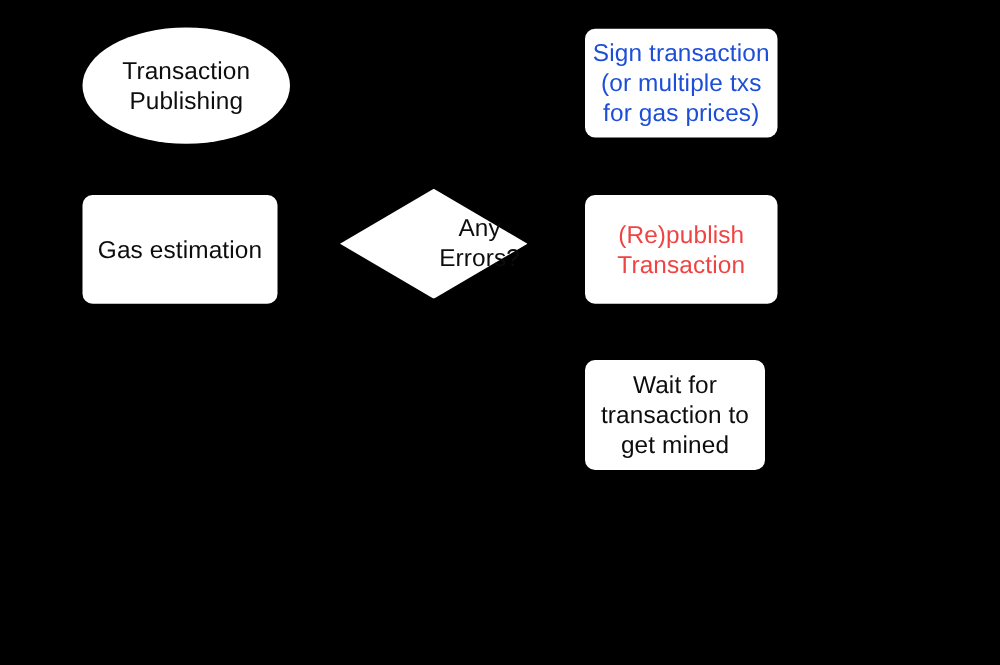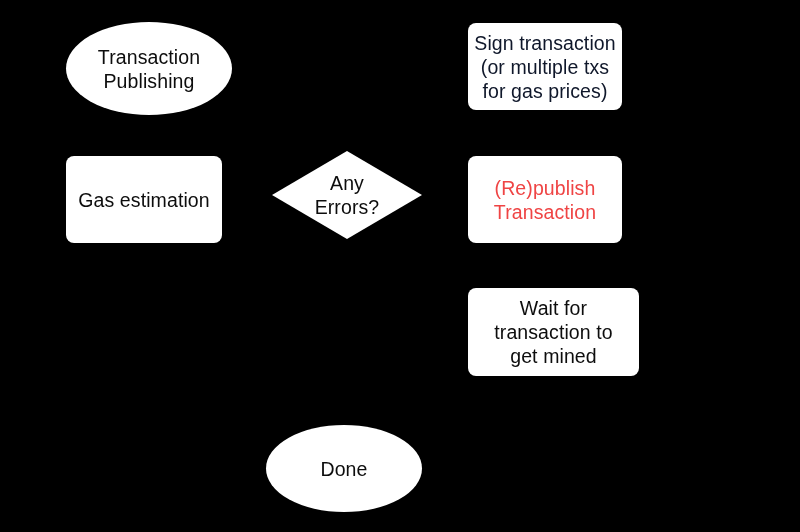--- a/index.html
+++ b/index.html
@@ -56,25 +56,24 @@
   .terminator .term-label {
     padding: 0 6px;
   }
 </style>
 </head>
 <body>
 
 <div id="canvas" style="width: 800px; height: 532px; background: rgb(0, 0, 0); margin-left: 44px;">
     <div class="node terminator" style="left: 22px; top: 22px; width: 166px; height: 93px; background: rgb(255, 255, 255); color: rgb(13, 13, 13);"><span class="term-label">Transaction
 Publishing</span></div>
-    <div class="node process" style="left: 424px; top: 23px; width: 154px; height: 87px; background: rgb(255, 255, 255); color: #0f172a;"><span class="proc-label">Sign transaction
+    <div class="node process" style="left: 424px; top: 23px; width: 154px; height: 87px; background: rgb(255, 255, 255); color: #1d4ed8;"><span class="proc-label">Sign transaction
 (or multiple txs
 for gas prices)</span></div>
     <div class="node process" style="left: 22px; top: 156px; width: 156px; height: 87px; background: rgb(255, 255, 255); color: rgb(13, 13, 13);"><span class="proc-label">Gas estimation</span></div>
-    <div class="node decision" style="left: 228px; top: 151px; width: 150px; height: 88px; color: rgb(13, 13, 13);"><div class="diamond-shape" style="background: rgb(255, 255, 255);"></div><span class="diamond-label">Any
+    <div class="node decision" style="left: 228px; top: 151px; width: 150px; height: 88px; color: rgb(13, 13, 13); justify-content: flex-end;"><div class="diamond-shape" style="background: rgb(255, 255, 255);"></div><span class="diamond-label">Any
 Errors?</span></div>
     <div class="node process" style="left: 424px; top: 156px; width: 154px; height: 87px; background: rgb(255, 255, 255); color: #ef4444;"><span class="proc-label">(Re)publish
 Transaction</span></div>
-    <div class="node process" style="left: 424px; top: 288px; width: 171px; height: 88px; background: rgb(255, 255, 255); color: rgb(13, 13, 13);"><span class="proc-label">Wait for
+    <div class="node process" style="left: 424px; top: 288px; width: 144px; height: 88px; background: rgb(255, 255, 255); color: rgb(13, 13, 13);"><span class="proc-label">Wait for
 transaction to
 get mined</span></div>
-    <div class="node terminator" style="left: 222px; top: 425px; width: 156px; height: 87px; background: rgb(255, 255, 255); color: rgb(13, 13, 13);"><span class="term-label">Done</span></div>
   </div>
 
 </body></html>

